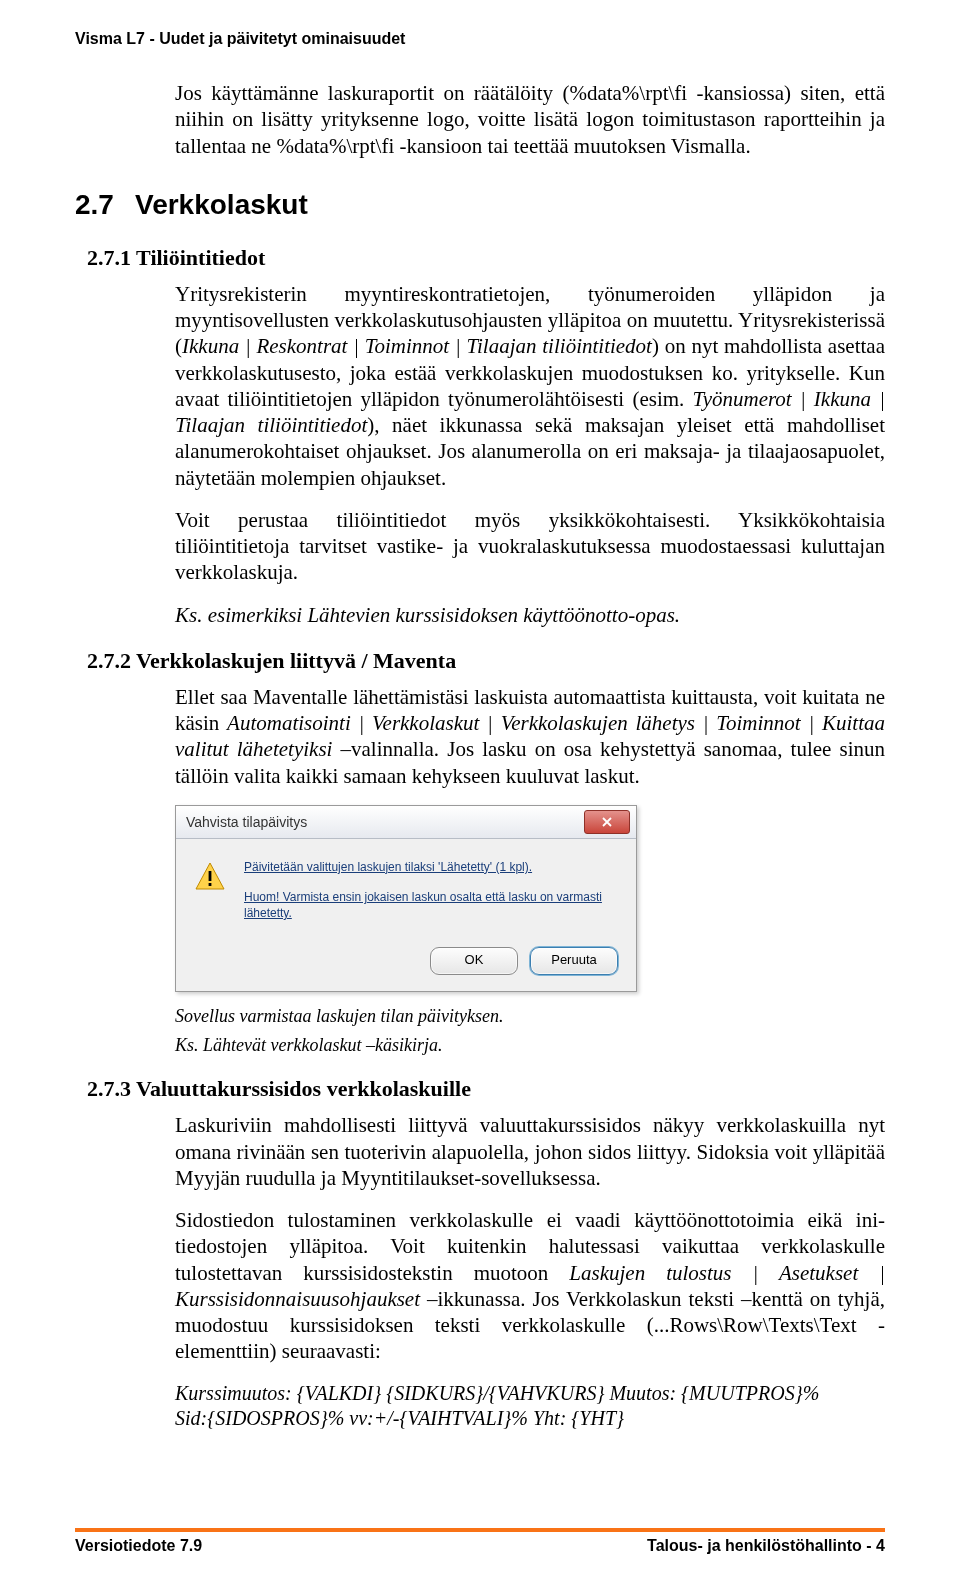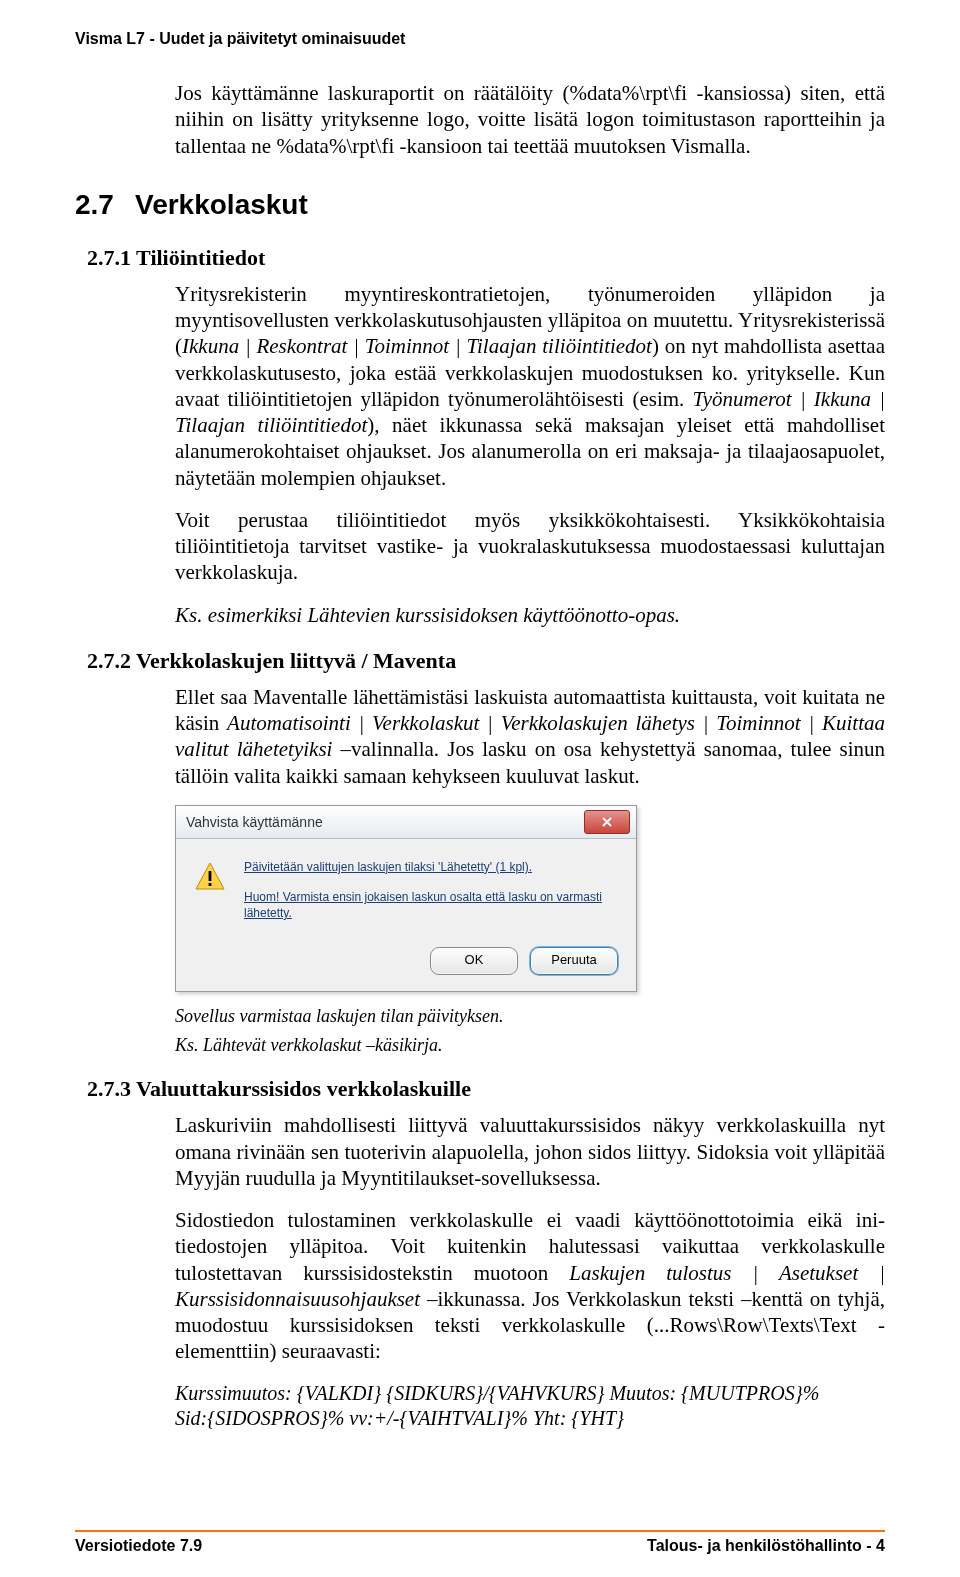--- a/index.html
+++ b/index.html
@@ -130,21 +130,21 @@
   .code-block {
     font-style: italic;
     font-size: 20px;
     line-height: 1.25;
   }
   .footer {
     position: absolute;
     left: 75px;
     right: 75px;
     bottom: 22px;
-    border-top: 2px solid #f97316;
+    border-top: 4px solid #f97316;
     padding-top: 5px;
     display: flex;
     justify-content: space-between;
     font-family: Arial, Helvetica, sans-serif;
     font-weight: bold;
     font-size: 16px;
   }
 </style>
 </head>
 <body>
@@ -174,21 +174,21 @@
   <h2 class="sub">2.7.2  Verkkolaskujen liittyvä / Maventa</h2>
 
   <div class="body-block">
     <p>
       <span>Ellet saa Maventalle lähettämistäsi laskuista automaattista kuittausta, voit kuitata ne käsin </span><span class="italic">Automatisointi | Verkkolaskut | Verkkolaskujen lähetys | Toiminnot | Kuittaa valitut lähetetyiksi</span><span> –valinnalla. Jos lasku on osa kehystettyä sanomaa, tulee sinun tällöin valita kaikki samaan kehykseen kuuluvat laskut.</span>
     </p>
 
     <div class="dialog-wrap">
       <div class="dialog">
         <div class="titlebar">
-          <span class="title">Vahvista käyttämänne</span>
+          <span class="title">Vahvista tilapäivitys</span>
           <span class="closebtn">
             <svg viewBox="0 0 10 10">
                 <path d="M1 1 L9 9 M9 1 L1 9" stroke="#fff" stroke-width="1.8" fill="none"></path>
               </svg>
           </span>
         </div>
         <div class="dlg-body">
           <div class="warn-icon">
             <svg width="32" height="32" viewBox="0 0 32 32">
               <polygon points="16,2 30,28 2,28" fill="#ffd24a" stroke="#c08a00" stroke-width="1"></polygon>

